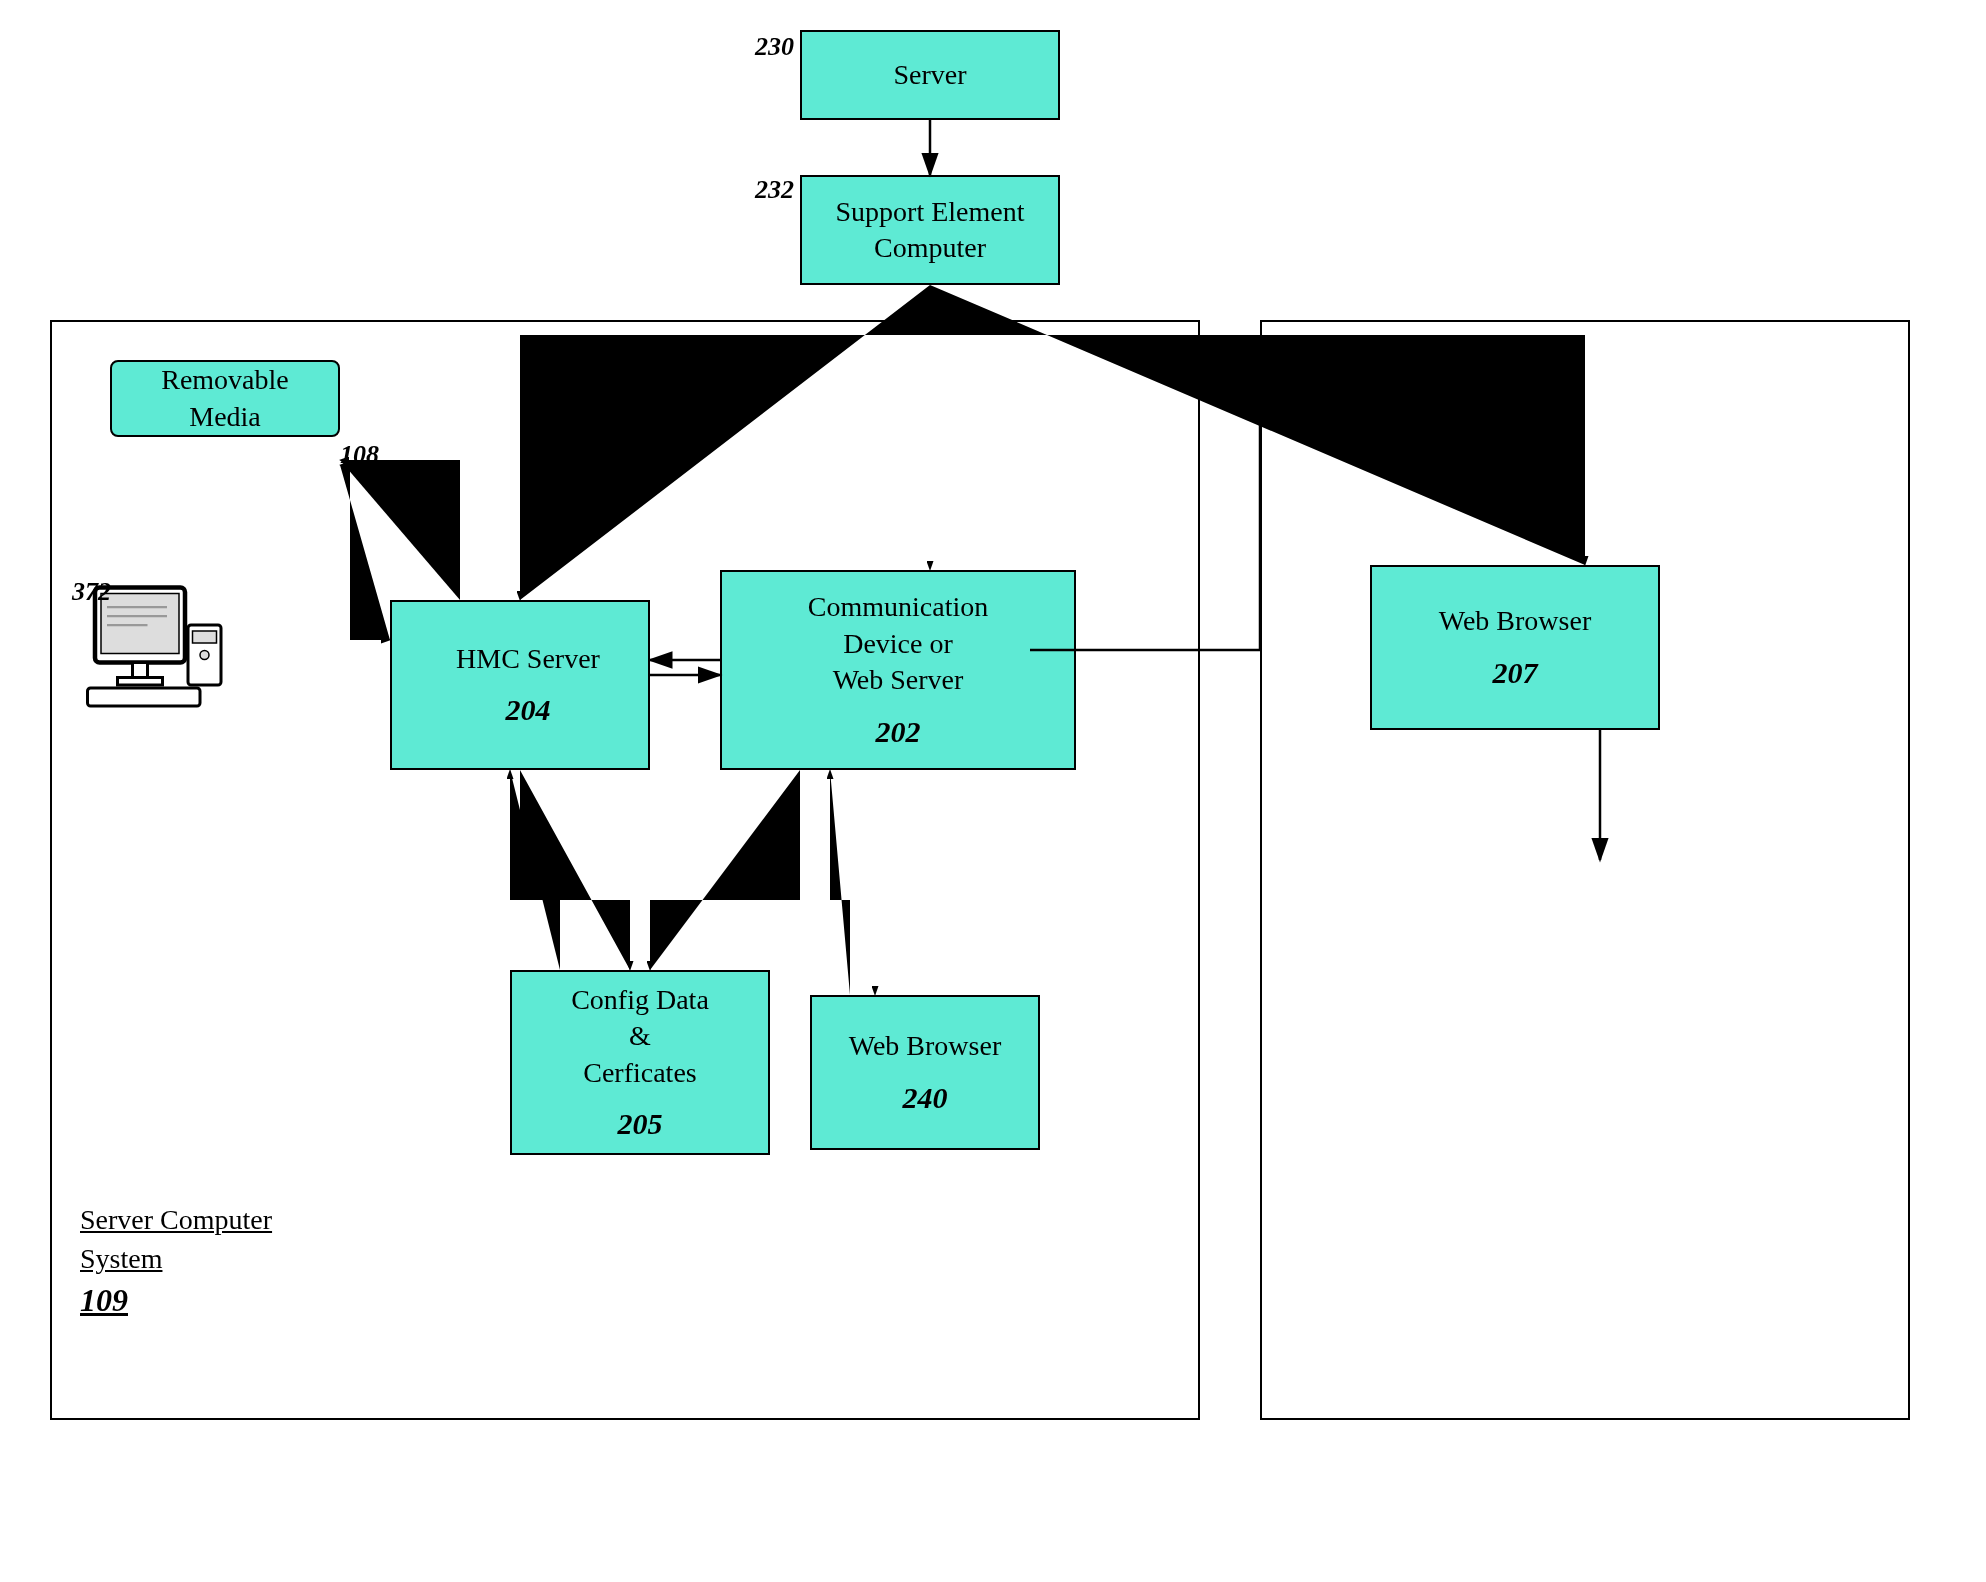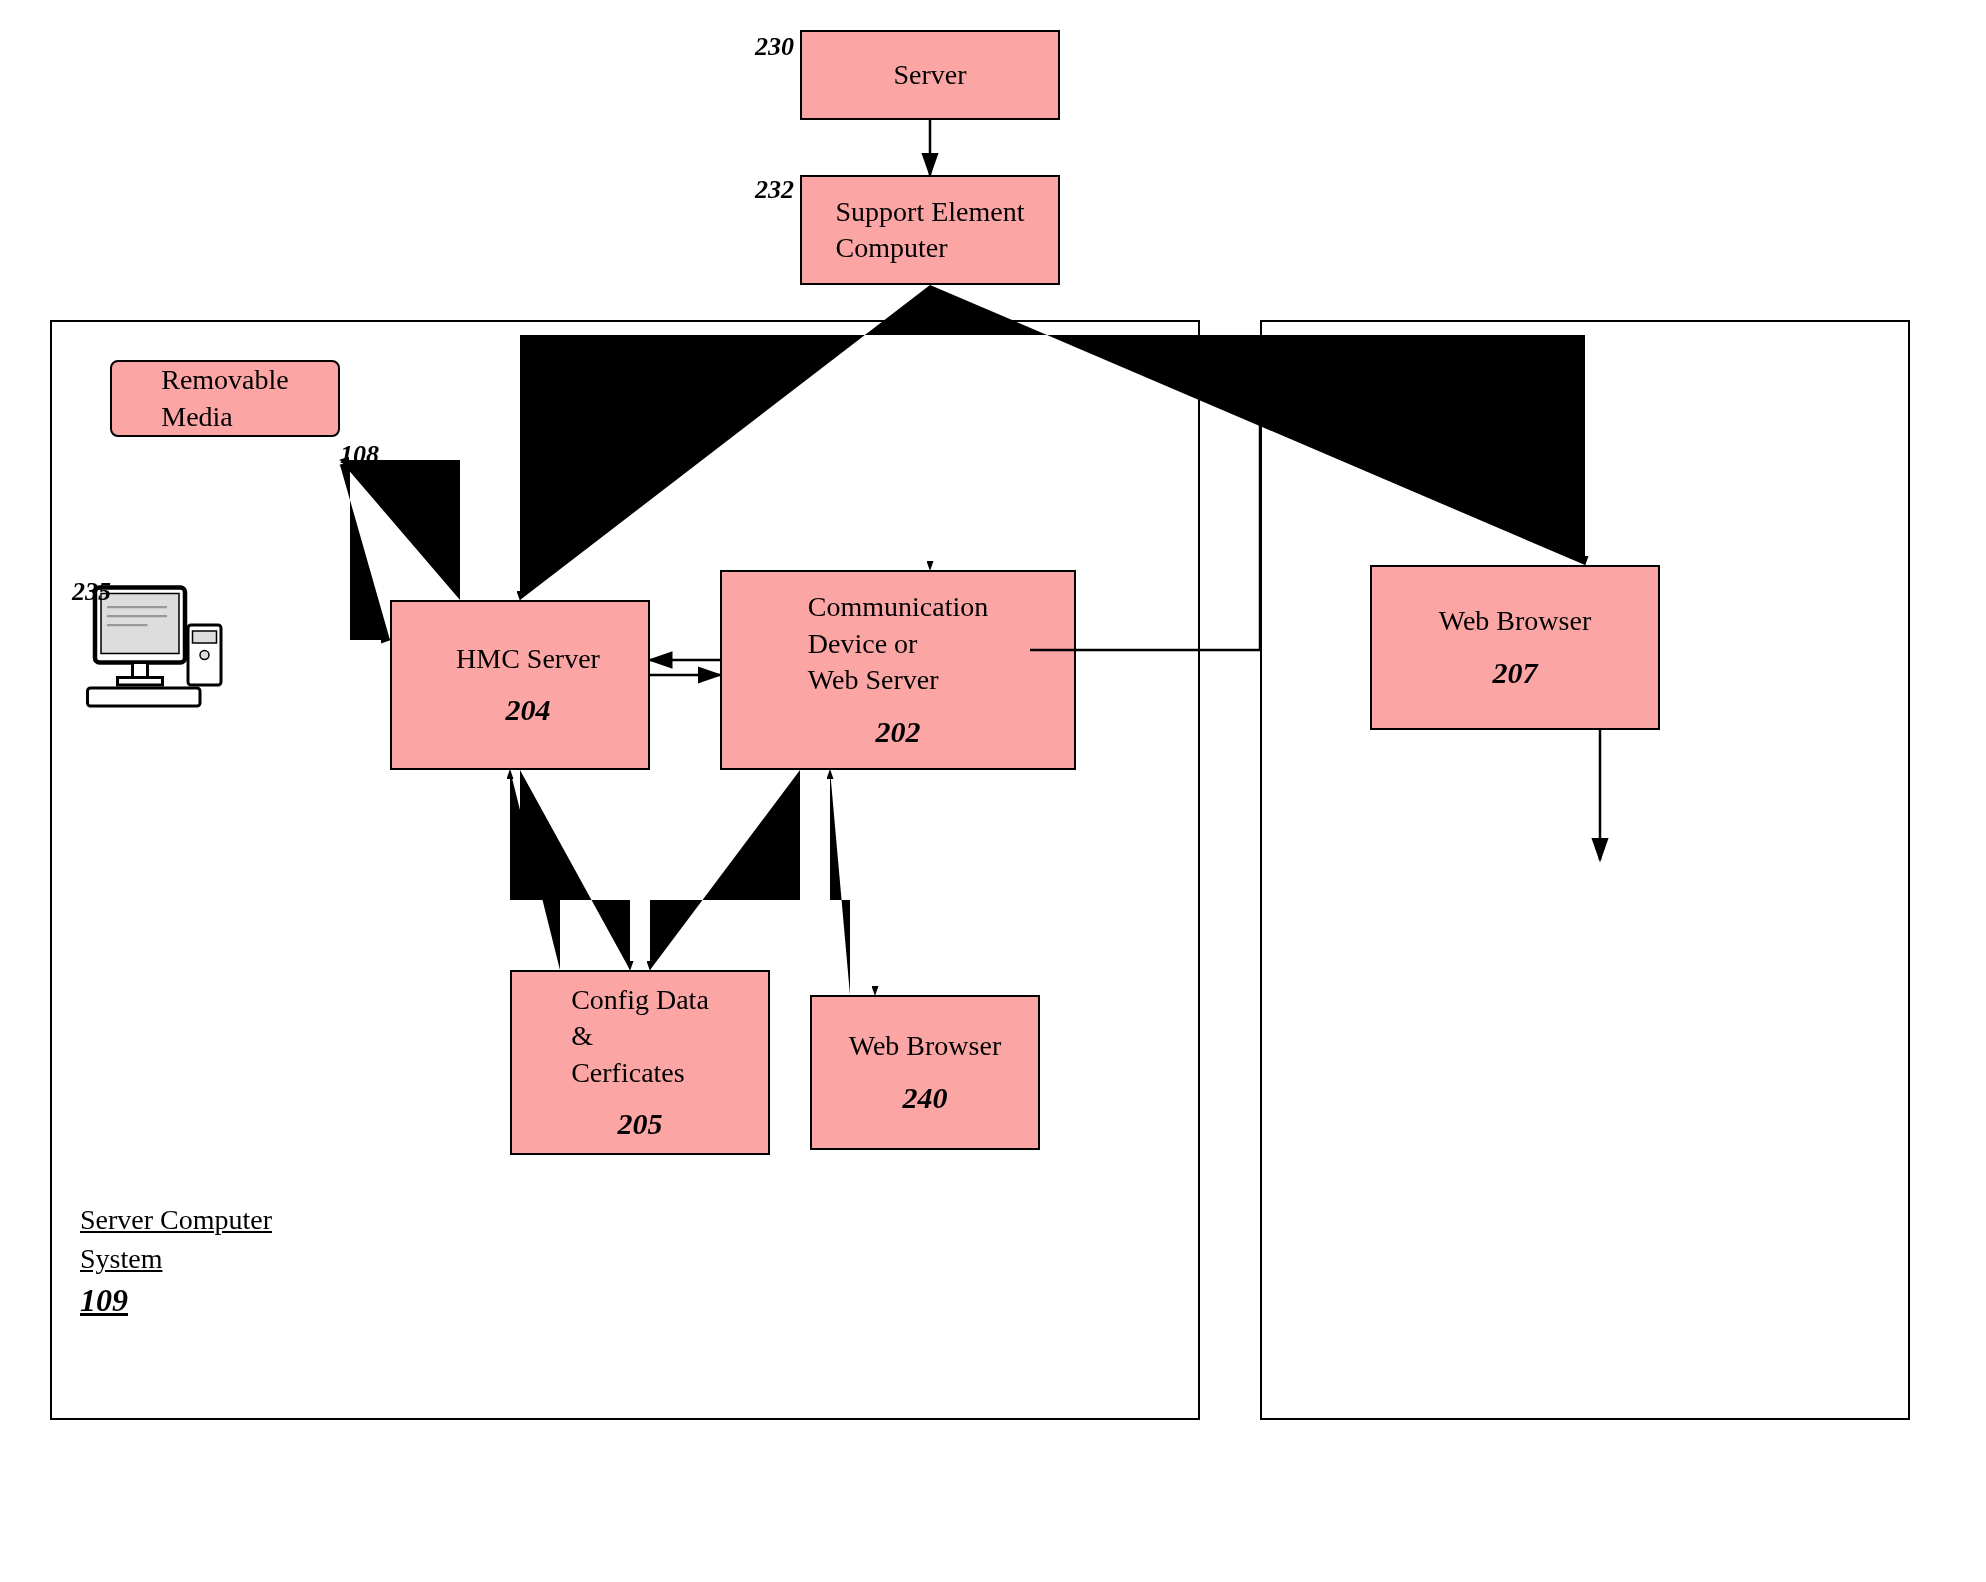--- a/index.html
+++ b/index.html
@@ -13,26 +13,26 @@
     }
     .diagram-container {
       position: absolute;
       top: 0; left: 0;
       width: 1986px;
       height: 1582px;
     }
     .box {
       position: absolute;
       border: 2px solid #000;
-      background: #fca5a5;
+      background: #5eead4;
       display: flex;
       flex-direction: column;
       align-items: center;
       justify-content: center;
-      text-align: left;
+      text-align: center;
       font-size: 28px;
       line-height: 1.3;
     }
     .box .num {
       font-weight: bold;
       font-style: italic;
       font-size: 30px;
       margin-top: 13px;
     }
     .label-outside {
@@ -144,21 +144,21 @@
     <rect x="5" y="72" width="75" height="12" rx="2" fill="white" stroke="black" stroke-width="2"></rect>
 
     <rect x="72" y="30" width="22" height="40" rx="2" fill="white" stroke="black" stroke-width="2"></rect>
     <rect x="75" y="34" width="16" height="8" fill="#ddd" stroke="black" stroke-width="1"></rect>
     <circle cx="83" cy="50" r="3" fill="#ddd" stroke="black" stroke-width="1"></circle>
 
     <line x1="18" y1="18" x2="58" y2="18" stroke="#999" stroke-width="1.5"></line>
     <line x1="18" y1="24" x2="58" y2="24" stroke="#999" stroke-width="1.5"></line>
     <line x1="18" y1="30" x2="45" y2="30" stroke="#999" stroke-width="1.5"></line>
   </svg>
-  <div class="label-outside" style="left:72px; top:577px; font-size:26px;">235</div>
+  <div class="label-outside" style="left:72px; top:577px; font-size:26px;">372</div>
 
   <svg class="arrows">
     <defs>
       <marker id="arr" markerWidth="10" markerHeight="7" refX="9" refY="3.5" orient="auto">
         <polygon points="0 0, 10 3.5, 0 7" fill="#000"></polygon>
       </marker>
       <marker id="arr2" markerWidth="10" markerHeight="7" refX="1" refY="3.5" orient="auto">
         <polygon points="10 0, 0 3.5, 10 7" fill="#000"></polygon>
       </marker>
     </defs>

